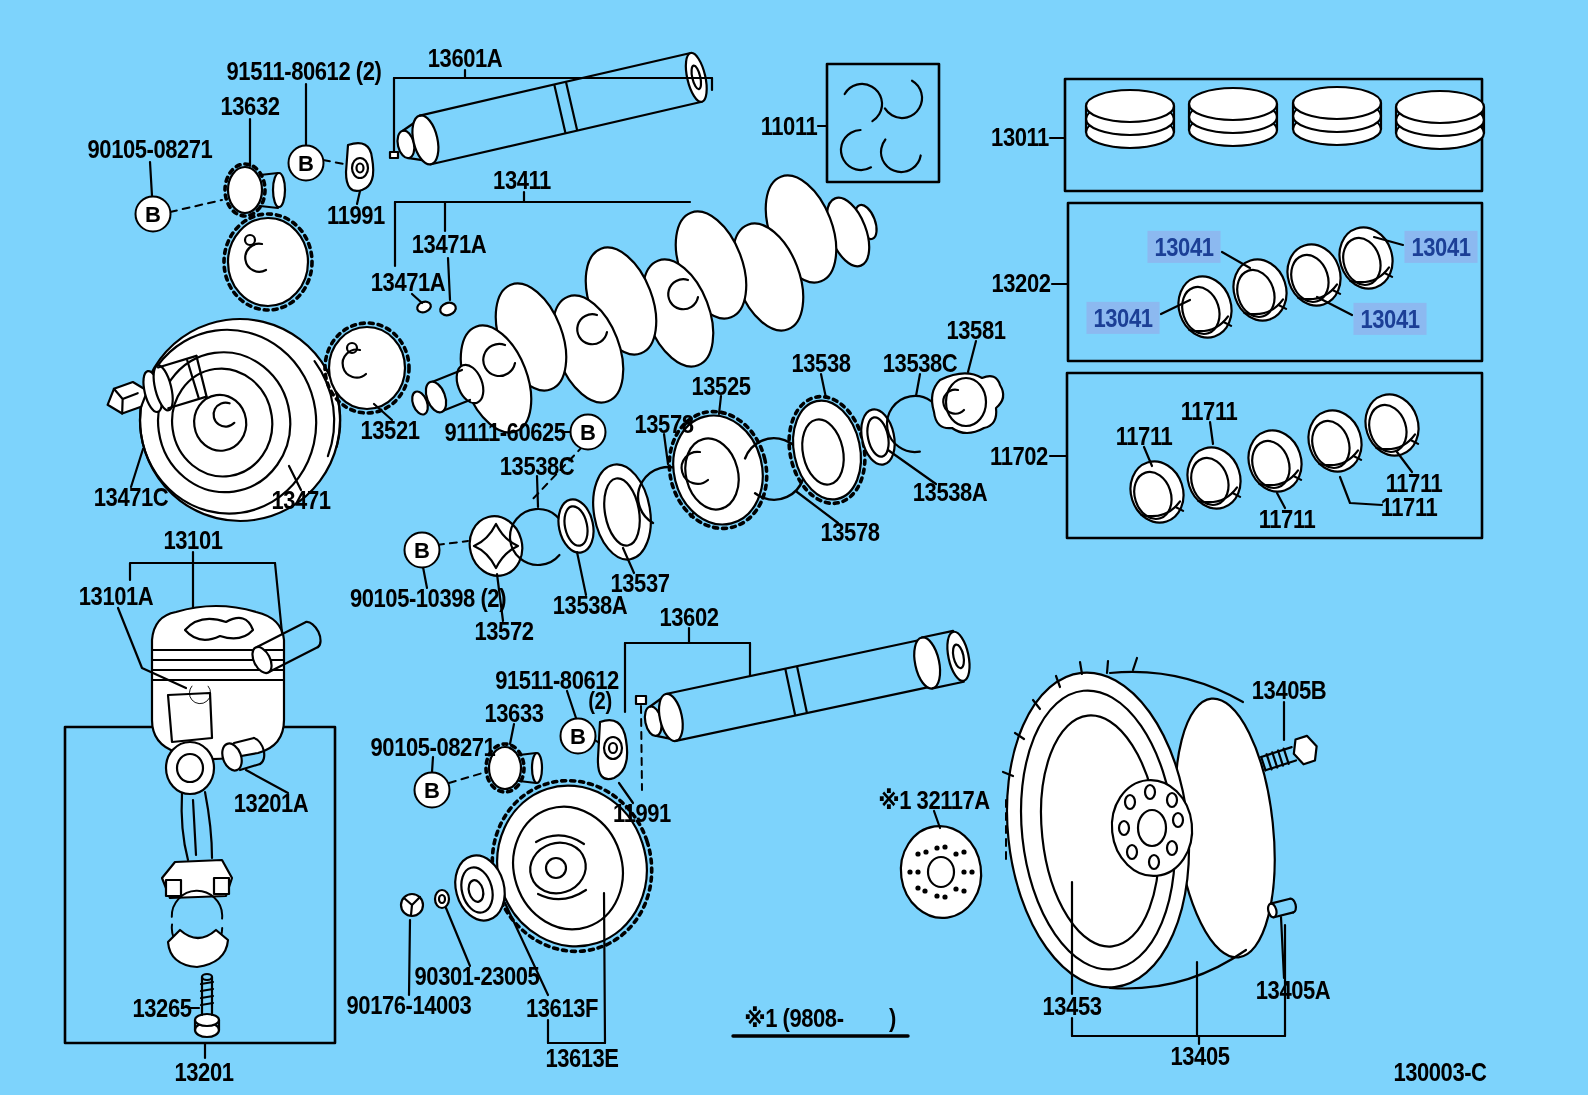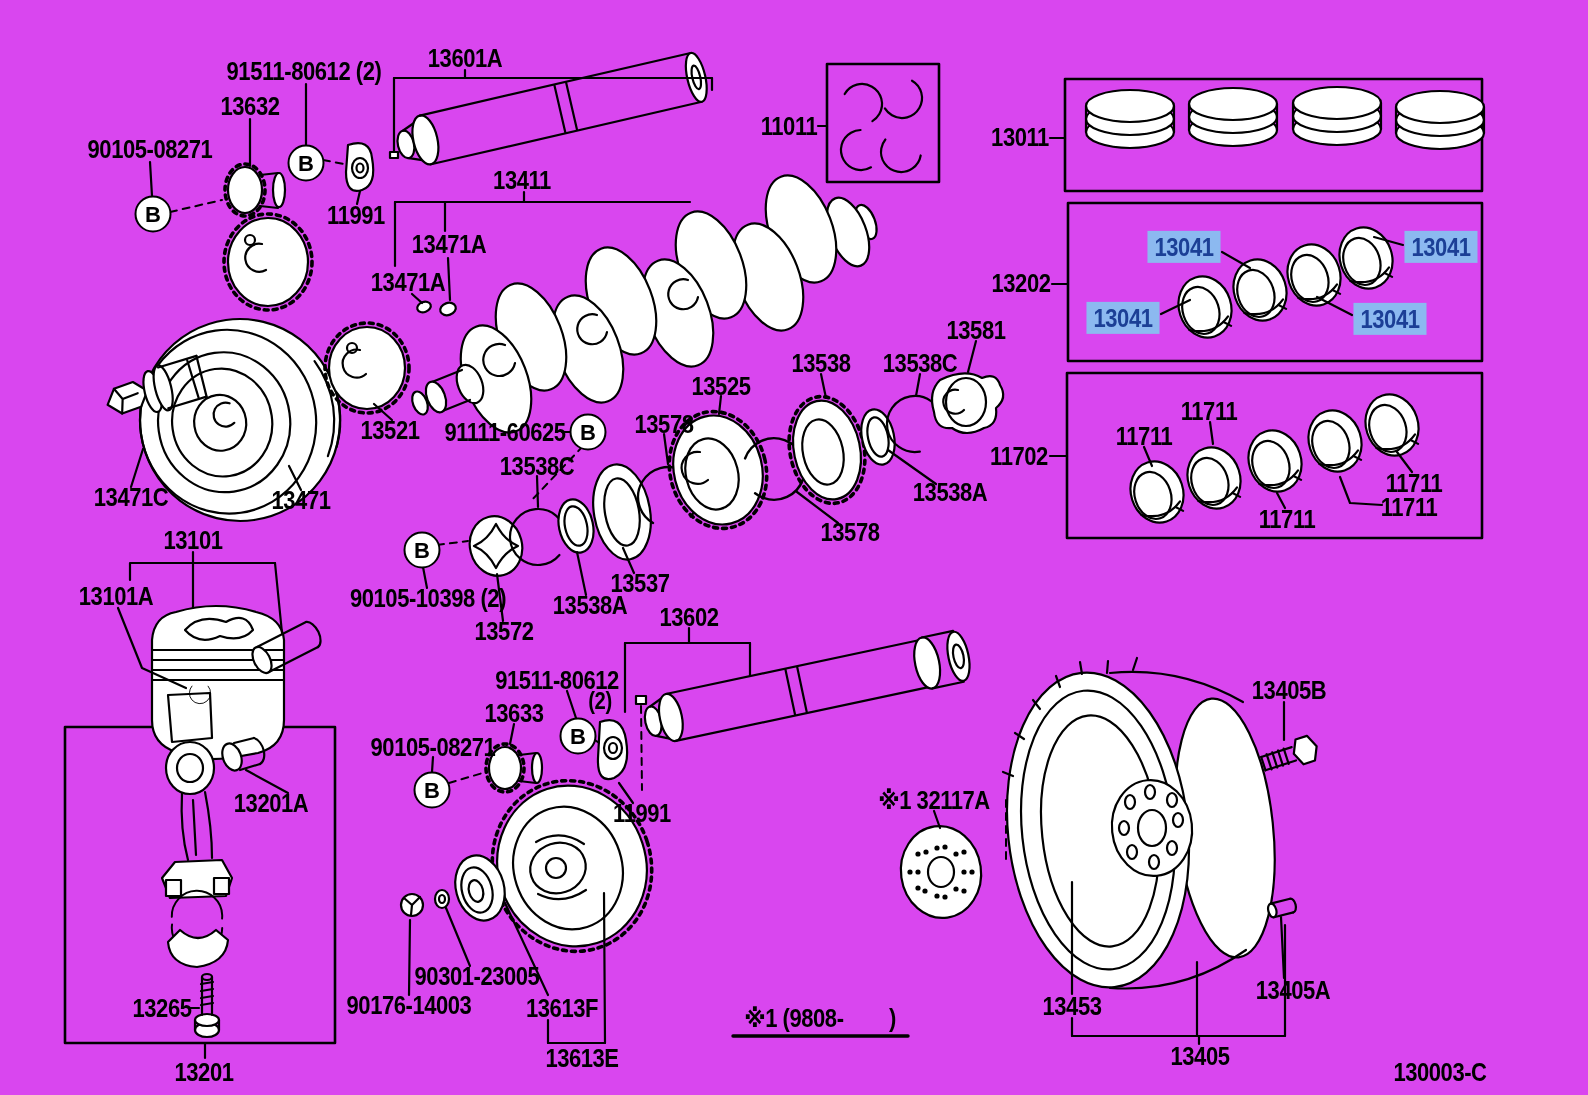--- a/index.html
+++ b/index.html
@@ -1,16 +1,16 @@
 <!DOCTYPE html>
 <html style="--hlbg: #8cb9f0; --hltx: #1c3f96;"><head>
 <meta charset="utf-8">
 <style>
   html,body{margin:0;padding:0;background:#fff;}
-  #stage{position:relative;width:1588px;height:1095px;background:#d946ef;overflow:hidden;
+  #stage{position:relative;width:1588px;height:1095px;background:#7dd3fc;overflow:hidden;
          font-family:"Liberation Sans","DejaVu Sans",sans-serif;text-decoration:underline;}
   #art{position:absolute;left:0;top:0;}
   #art *{stroke:#000;stroke-width:2.2;fill:none;stroke-linecap:round;stroke-linejoin:round;}
   #art .fw{fill:#fff;}
   #art .dot{fill:#000;stroke:none;}
   #art .ldr{stroke-width:2;}
   #art .box{stroke-width:2.6;}
   #art .dsh{stroke-dasharray:7 6;stroke-width:2;}
   #art .teeth{stroke-dasharray:4 5;stroke-width:3.6;}
   #art .cres{stroke-width:6;}

